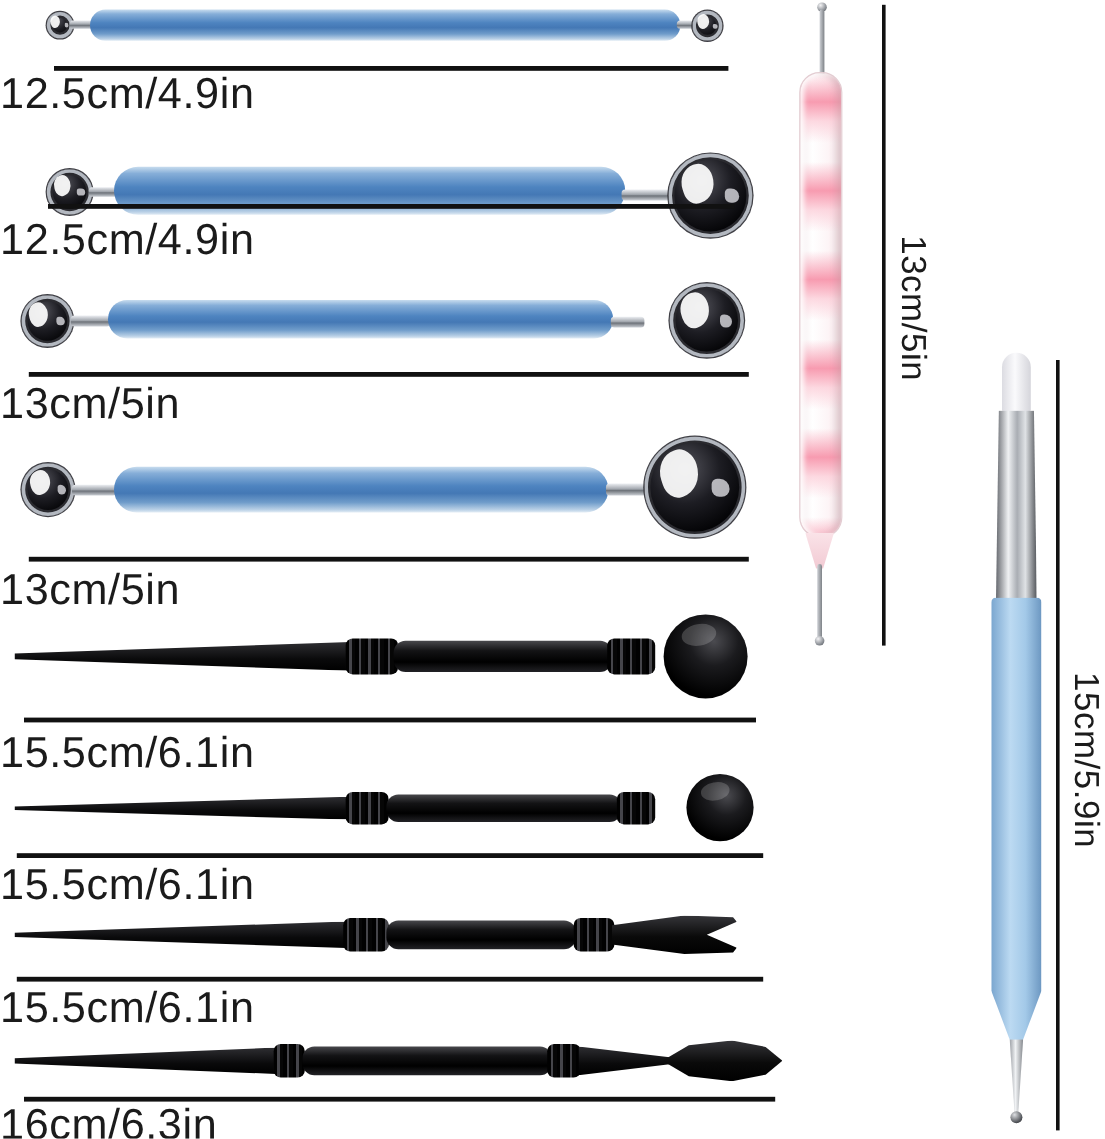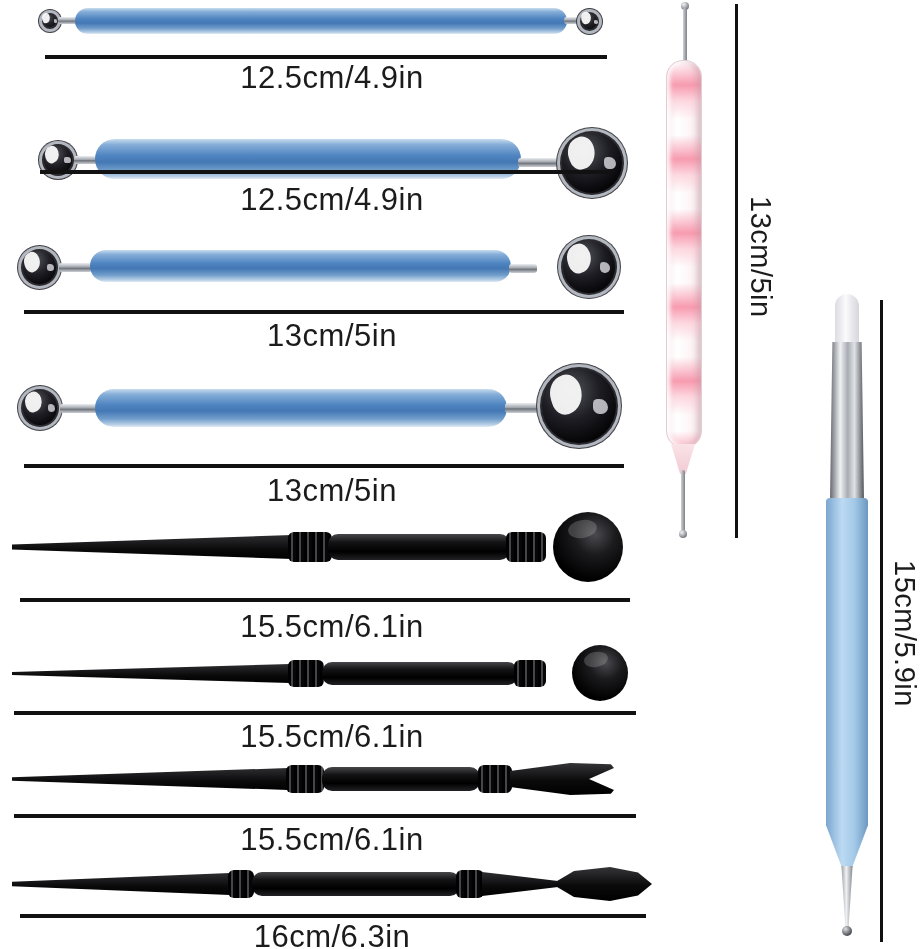--- a/index.html
+++ b/index.html
@@ -6,21 +6,21 @@
   .canvas{position:relative;width:921px;height:949px;background:#ffffff;overflow:hidden;
           font-family:"Liberation Sans", sans-serif;}
   .g{display:contents;}
   .abs{position:absolute;}
 
   
   .mline{position:absolute;height:4px;background:#111111;}
   .vline{position:absolute;width:3px;background:#111111;}
 
   
-  .dim{position:absolute;left:0;width:664px;text-align:center;font-size:31px;line-height:32px;
+  .dim{position:absolute;left:0;width:664px;text-align:left;font-size:36px;line-height:32px;
        color:#1b1b1b;letter-spacing:0.5px;}
   .vdim{position:absolute;writing-mode:vertical-rl;text-orientation:mixed;font-size:29px;
         color:#1b1b1b;letter-spacing:0.5px;}
 
   
   .ball{position:absolute;border-radius:50%;
         background:radial-gradient(circle at 40% 32%, #54545c 0%, #1d1d23 38%, #030305 72%);
         box-shadow:inset 0 0 0 3px #b3b8c0, inset 0 0 0 5px #2a2a2f, 0 0 0 1px #3f3f45;}
   .ball::before{content:"";position:absolute;left:15%;top:13%;width:38%;height:46%;background:#ffffff;
         border-radius:58% 42% 62% 38% / 55% 45% 60% 40%;transform:rotate(-18deg);opacity:.92;}

